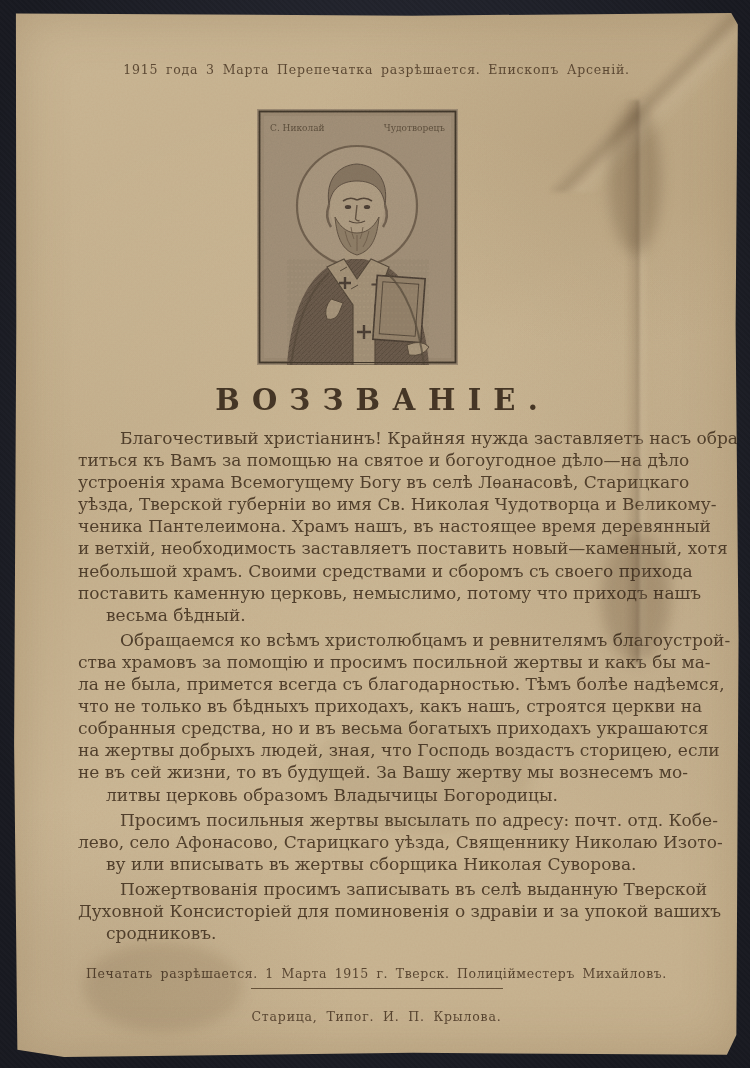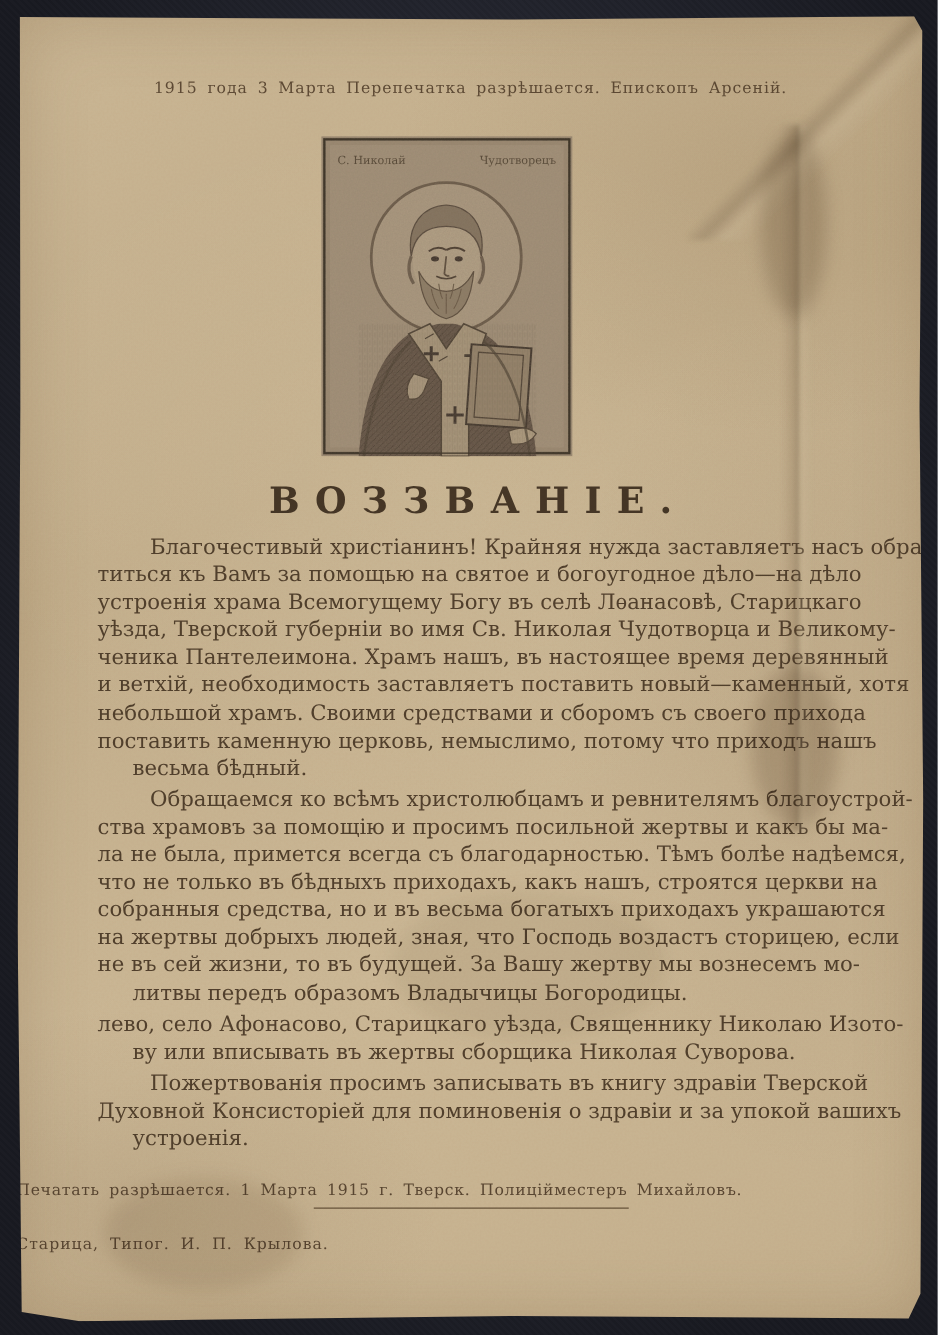--- a/index.html
+++ b/index.html
@@ -56,21 +56,21 @@
     margin:18px 0 0; text-align:center;
     font-size:29px; font-weight:bold; letter-spacing:.42em; text-indent:.42em;
     color:rgba(62,47,32,.95);
   }
   .bodytext{ margin:10px 66px 0 65px; font-size:17px; color:rgba(72,55,37,.93); }
   .para{ margin:0 0 3px 0; }
   .bline{ height:22.1px; line-height:22.1px; text-align:justify; text-align-last:justify; white-space:nowrap; }
   .bline.indent{ text-indent:42px; }
   .bline.end{ text-align-last:left; white-space:normal;margin-left:28px; }
 
-  .footer{ margin-top:22px; text-align:left; color:rgba(76,58,39,.9); }
+  .footer{ margin-top:22px; text-align:center; color:rgba(76,58,39,.9); }
   .permit{ font-size:12.5px; letter-spacing:.6px; word-spacing:3px; }
   .rule{ width:252px; border:none; border-top:1.4px solid rgba(86,66,44,.85); margin:7px auto 6px; }
   .printer{ font-size:12.5px; letter-spacing:.8px; word-spacing:4px;margin-top:20px; }
 </style>
 </head>
 <body>
 
 <div class="scene">
   <div class="paper">
 
@@ -157,30 +157,31 @@
         <span class="bline end" style="display:block">весьма бѣдный.</span>
       </p>
       <p class="para">
         <span class="bline indent" style="display:block">Обращаемся ко всѣмъ христолюбцамъ и ревнителямъ благоустрой-</span>
         <span class="bline" style="display:block">ства храмовъ за помощію и просимъ посильной жертвы и какъ бы ма-</span>
         <span class="bline" style="display:block">ла не была, примется всегда съ благодарностью. Тѣмъ болѣе надѣемся,</span>
         <span class="bline" style="display:block">что не только въ бѣдныхъ приходахъ, какъ нашъ, строятся церкви на</span>
         <span class="bline" style="display:block">собранныя средства, но и въ весьма богатыхъ приходахъ украшаются</span>
         <span class="bline" style="display:block">на жертвы добрыхъ людей, зная, что Господь воздастъ сторицею, если</span>
         <span class="bline" style="display:block">не въ сей жизни, то въ будущей. За Вашу жертву мы вознесемъ мо-</span>
-        <span class="bline end" style="display:block">литвы передъ образомъ Владычицы Богородицы.</span>
-      </p>
-      <p class="para">
+        <span class="bline end" style="display:block">литвы церковь образомъ Владычицы Богородицы.</span>
+      </p>
+      <p class="para">
+        <span class="bline indent" style="display:block">Просимъ посильныя жертвы высылать по адресу: почт. отд. Кобе-</span>
         <span class="bline" style="display:block">лево, село Афонасово, Старицкаго уѣзда, Священнику Николаю Изото-</span>
         <span class="bline end" style="display:block">ву или вписывать въ жертвы сборщика Николая Суворова.</span>
       </p>
       <p class="para">
-        <span class="bline indent" style="display:block">Пожертвованія просимъ записывать въ книгу здравіи Тверской</span>
+        <span class="bline indent" style="display:block">Пожертвованія просимъ записывать въ селѣ выданную Тверской</span>
         <span class="bline" style="display:block">Духовной Консисторіей для поминовенія о здравіи и за упокой вашихъ</span>
-        <span class="bline end" style="display:block">устроенія.</span>
+        <span class="bline end" style="display:block">сродниковъ.</span>
       </p>
     </div>
 
     <div class="footer">
       <div class="permit">Печатать разрѣшается. 1 Марта 1915 г. Тверск. Полиційместеръ Михайловъ.</div>
       <hr class="rule">
       <div class="printer">Старица, Типог. И. П. Крылова.</div>
     </div>
 
     <div class="crease-v"></div>

